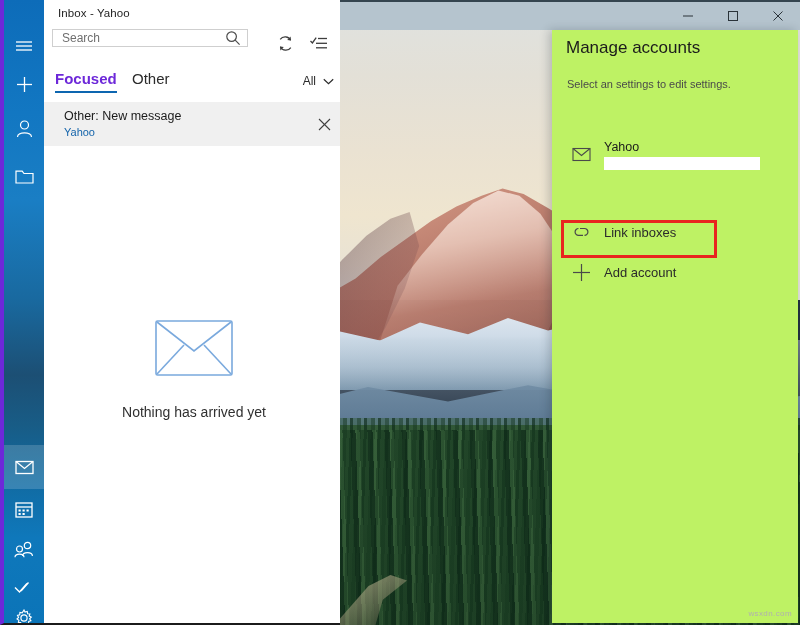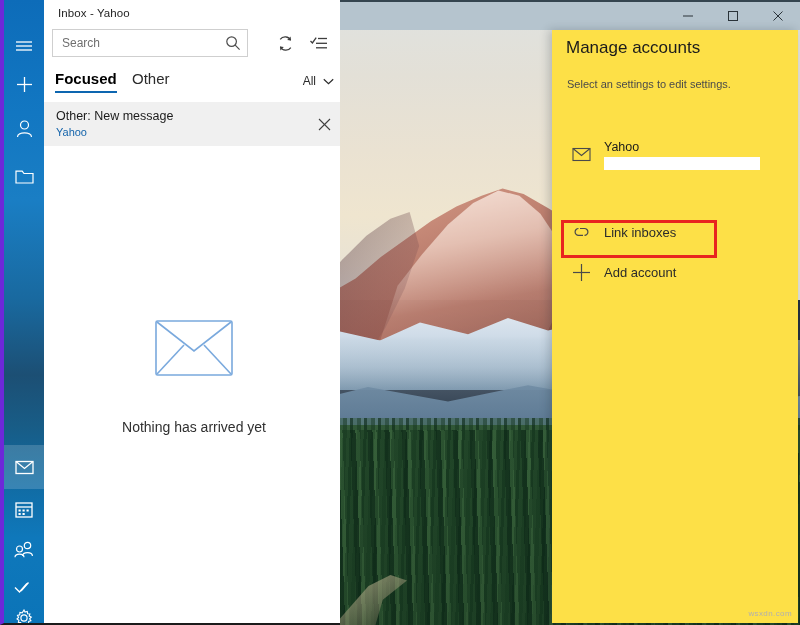--- a/index.html
+++ b/index.html
@@ -142,21 +142,21 @@
     background: #ffffff;
   }
   .app-title {
     position: absolute; left: 14px; top: 7px;
     font-size: 11.5px; color: #1e1e1e; letter-spacing: 0.1px;
   }
   .searchrow {
     position: absolute; left: 0; top: 28px; width: 300px; height: 34px;
   }
   .searchbox {
-    position: absolute; left: 8px; top: 1px; width: 196px; height: 28px;
+    position: absolute; left: 8px; top: 1px; width: 196px; height: 18px;
     border: 1px solid #cfcfcf; background: #ffffff;
     display: flex; align-items: center;
   }
   .search-placeholder {
     flex: 1; padding-left: 9px; font-size: 12px; color: #6f6f6f;
   }
   .search-mag { width: 28px; display: flex; align-items: center; justify-content: center; color: #4c4c4c; }
   .tool-icon {
     position: absolute; top: 2px; width: 26px; height: 26px;
     display: flex; align-items: center; justify-content: center; color: #3d3d3d;
@@ -164,56 +164,56 @@
   .tool-sync { left: 228px; }
   .tool-select { left: 262px; }
 
   .pivotrow {
     position: absolute; left: 0; top: 66px; width: 300px; height: 36px;
   }
   .pivot {
     position: absolute; top: 4px;
     font-size: 15px; color: #2b2b2b; padding-bottom: 6px;
   }
-  .pivot.focused { left: 11px; color: #000000; font-weight: 600; }
+  .pivot.focused { left: 11px; color: #6d28d9; font-weight: 600; }
   .pivot.focused::after {
     content: ""; position: absolute; left: 0; right: 0; bottom: 0;
     height: 2px; background: #0d66b0;
   }
   .pivot.other { left: 88px; }
   .filter {
     position: absolute; right: 10px; top: 8px;
     display: flex; align-items: center; gap: 7px;
     font-size: 12px; color: #2b2b2b;
   }
 
   .banner {
     position: absolute; left: 0; top: 102px; width: 300px; height: 44px;
     background: #f0f0f0;
     display: flex; align-items: center;
   }
-  .banner-text { flex: 1; padding-left: 12px; }
+  .banner-text { flex: 1; padding-left: 20px; }
   .banner-title { font-size: 12.5px; color: #1b1b1b; line-height: 15px; }
   .banner-sub { font-size: 11px; color: #1464ab; line-height: 15px; margin-top: 1px; }
   .banner-close {
     width: 40px; height: 44px;
     display: flex; align-items: center; justify-content: center; color: #404040;
   }
 
   .emptystate {
     position: absolute; left: 0; top: 320px; width: 300px;
     display: flex; flex-direction: column; align-items: center;
   }
   .empty-env { color: #7aa9dd; }
-  .empty-msg { margin-top: 39px; font-size: 14px; color: #303030; }
+  .empty-msg { margin-top: 24px; font-size: 14px; color: #303030; }
 
   
   .accpanel {
     position: absolute; left: 552px; top: 30px; width: 246px; height: 593px;
-    background: #fde047;
+    background: #bef264;
     box-shadow: -3px 0 9px rgba(20,30,40,0.22);
   }
   .acc-head {
     position: absolute; left: 14px; top: 8px;
     font-size: 17px; color: #1b1b1b; font-weight: 400;
   }
   .acc-sub {
     position: absolute; left: 15px; top: 48px;
     font-size: 11px; color: #4a4a4a;
   }

